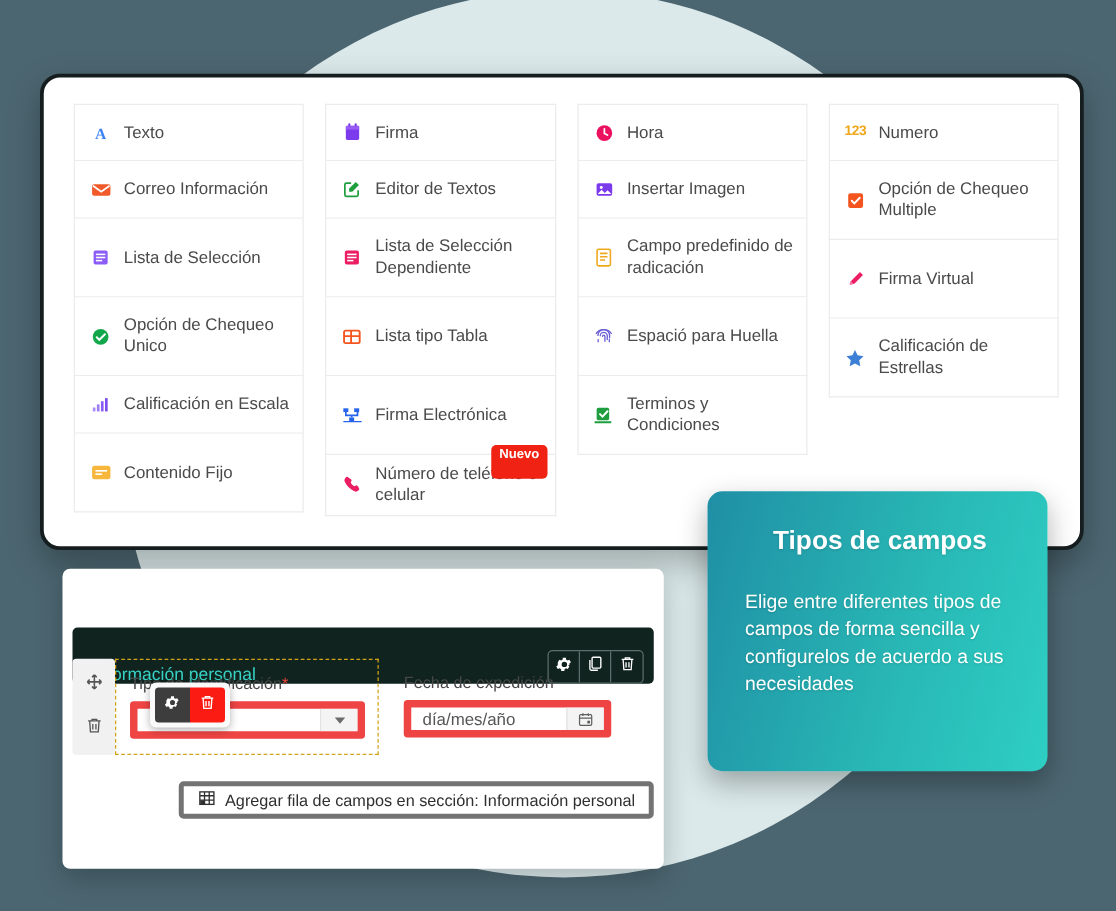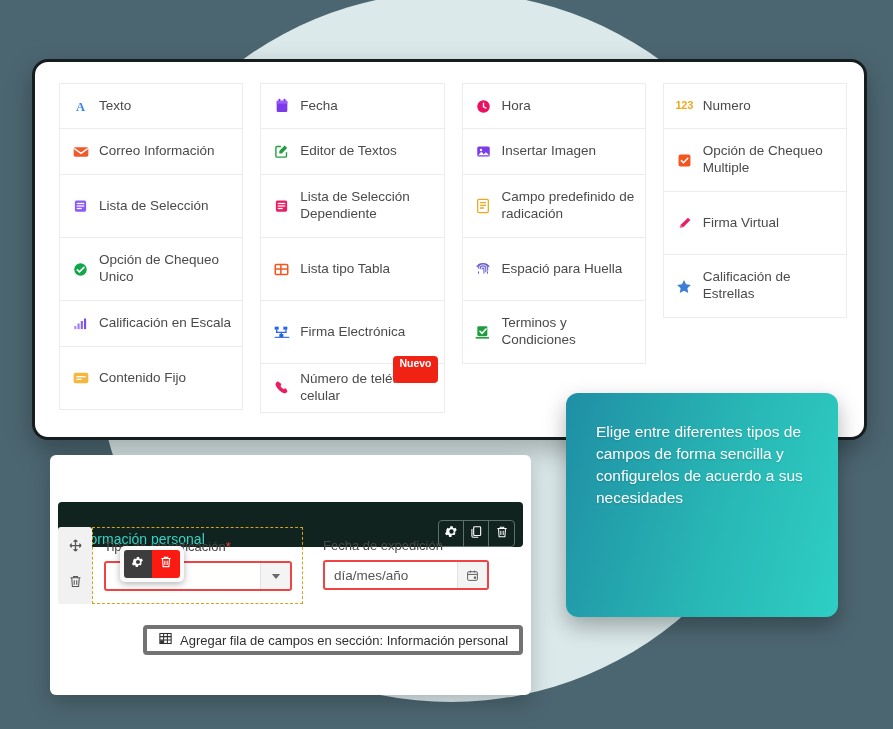--- a/index.html
+++ b/index.html
@@ -151,21 +151,21 @@
   .fb-label {
     font-size: 13px;
     color: #474747;
     margin-bottom: 7px;
     white-space: nowrap;
   }
   .req { color: #e8453c; }
   .input-shell {
     display: flex;
     height: 30px;
-    border: 2px solid #ef4444;
+    border: 6px solid #ef4444;
     border-radius: 3px;
     background: #fff;
     overflow: hidden;
   }
   .input-shell .txt {
     flex: 1 1 auto;
     display: flex; align-items: center;
     padding: 0 9px;
     font-size: 13.5px;
     color: #555;
@@ -309,21 +309,21 @@
       <div class="col">
         <div class="field-item">
           <span class="ico">
             <svg width="14" height="16" viewBox="0 0 20 24">
               <rect x="2" y="4" width="16" height="17" rx="2" fill="#7c3aed"></rect>
               <rect x="2" y="4" width="16" height="4.5" fill="#9b5cf6"></rect>
               <rect x="5" y="1" width="2.4" height="4" rx="1" fill="#7c3aed"></rect>
               <rect x="12.6" y="1" width="2.4" height="4" rx="1" fill="#7c3aed"></rect>
             </svg>
           </span>
-          <span class="field-label">Fecha</span>
+          <span class="field-label">Firma</span>
         </div>
         <div class="field-item">
           <span class="ico">
             <svg width="15" height="15" viewBox="0 0 24 24" fill="none" stroke="#1e9e3e" stroke-width="2.2">
               <path d="M20 13v6a2 2 0 01-2 2H5a2 2 0 01-2-2V6a2 2 0 012-2h6"></path>
               <path d="M17 2.5l4 4-8.5 8.5H8.5v-4z" fill="#1e9e3e" stroke="none"></path>
             </svg>
           </span>
           <span class="field-label">Editor de Textos</span>
         </div>
@@ -564,14 +564,15 @@
   <div class="pop-btn trash">
     <span>
       <svg width="14" height="14" viewBox="0 0 24 24" fill="none" stroke="#ffffff" stroke-width="1.9">
         <path d="M4 6h16M9 6V4h6v2M6 6l1 14h10l1-14M10 10v7M14 10v7"></path>
       </svg>
     </span>
   </div>
 </div>
 
 <div id="callout">
+  <div id="callout-title">Tipos de campos</div>
   <div id="callout-body">Elige entre diferentes tipos de campos de forma sencilla y configurelos de acuerdo a sus necesidades</div>
 </div>
 
 </body></html>

